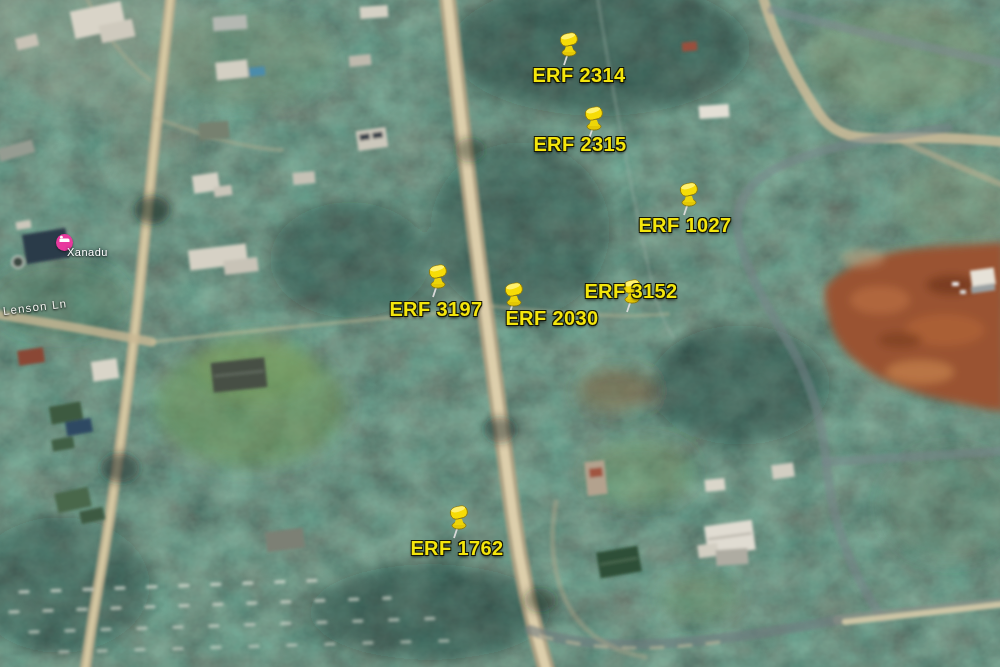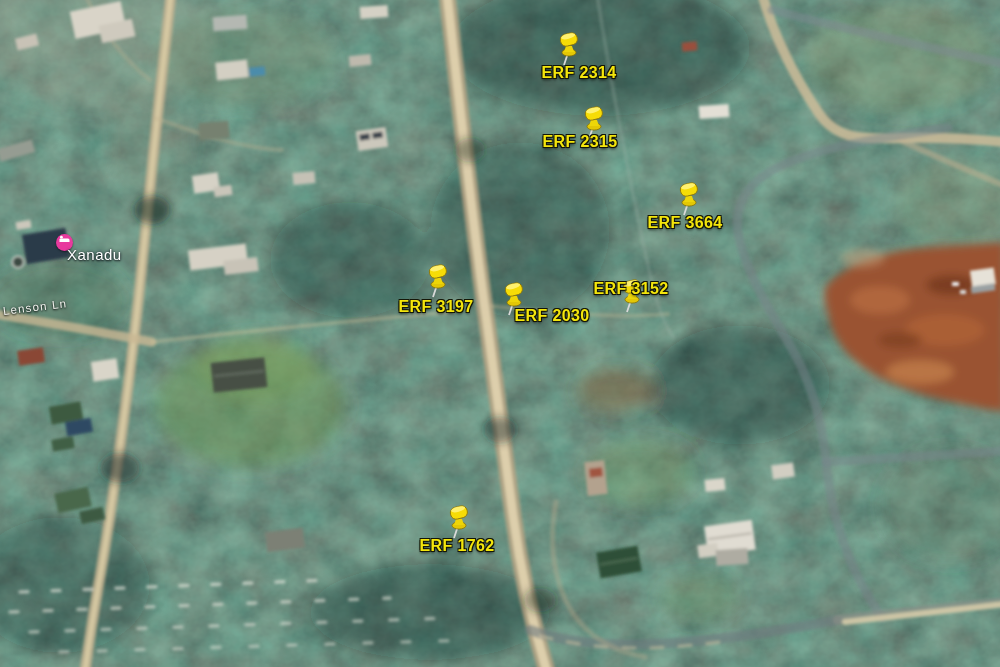--- a/index.html
+++ b/index.html
@@ -4,35 +4,35 @@
 <style>
   html,body{margin:0;padding:0;background:#0c1612;}
   .stage{position:relative;width:1000px;height:667px;overflow:hidden;
          font-family:"Liberation Sans",sans-serif;background:#203e35;}
   .stage svg.aerial{position:absolute;left:0;top:0;display:block;}
 
   .marker{position:absolute;width:24px;height:34px;cursor:pointer;}
   .marker svg{display:block;overflow:visible;}
 
   .pin-label{position:absolute;transform:translateX(-50%);
-    color:#f4e60c;font-weight:bold;font-size:16px;letter-spacing:.4px;
+    color:#f4e60c;font-weight:bold;font-size:20px;letter-spacing:.4px;
     white-space:nowrap;
     text-shadow:-1px -1px 0 #141607,1px -1px 0 #141607,-1px 1px 0 #141607,
                  1px 1px 0 #141607,0 2px 3px rgba(0,0,0,.75);}
 
   .street-label{position:absolute;left:3px;top:305px;
     transform:rotate(-7deg);transform-origin:left center;
     color:#f0f1ec;font-size:11.5px;letter-spacing:1.2px;
     text-shadow:0 0 3px rgba(30,42,38,.95),0 1px 2px rgba(0,0,0,.85);}
 
   .poi{position:absolute;left:56px;top:231px;cursor:pointer;}
   .poi-dot{display:block;width:17px;height:17px;border-radius:50%;
     background:#e83a9e;box-shadow:0 1px 2px rgba(0,0,0,.5);}
   .poi-dot svg{display:block;margin:3px auto 0;}
-  .poi-name{position:absolute;left:11px;top:15px;color:#ffffff;font-size:15px;
+  .poi-name{position:absolute;left:11px;top:15px;color:#ffffff;font-size:11px;
     letter-spacing:.5px;white-space:nowrap;
     text-shadow:0 0 3px rgba(25,35,45,.95),0 1px 2px rgba(0,0,0,.8);}
 </style>
 </head>
 <body>
 
 <div class="stage">
 
   <svg class="aerial" width="1000" height="667" viewBox="0 0 1000 667">
     <defs>
@@ -226,21 +226,21 @@
     <svg width="24" height="34" viewBox="0 0 24 34">
       <line x1="7" y1="33" x2="11" y2="21" stroke="#d9d9d9" stroke-width="1.8"></line>
       <ellipse cx="12" cy="20.5" rx="7" ry="3.6" fill="#e3c705" stroke="#8a7403" stroke-width="0.8"></ellipse>
       <path d="M 9,14 L 15,14 L 17,20 L 7,20 Z" fill="#eed608"></path>
       <g transform="rotate(-14 12 8)">
         <rect x="3.5" y="1.5" width="17" height="12" rx="5.5" fill="#f6dc07" stroke="#91790a" stroke-width="0.9"></rect>
         <ellipse cx="12" cy="4.2" rx="7.2" ry="2.6" fill="#fff37a" opacity="0.9"></ellipse>
       </g>
     </svg>
   </div>
-  <div class="pin-label" style="left:685px;top:214px">ERF 3664</div>
+  <div class="pin-label" style="left:685px;top:214px">ERF 1027</div>
 
   <div class="marker" style="left:620px;top:279px">
     <svg width="24" height="34" viewBox="0 0 24 34">
       <line x1="7" y1="33" x2="11" y2="21" stroke="#d9d9d9" stroke-width="1.8"></line>
       <ellipse cx="12" cy="20.5" rx="7" ry="3.6" fill="#e3c705" stroke="#8a7403" stroke-width="0.8"></ellipse>
       <path d="M 9,14 L 15,14 L 17,20 L 7,20 Z" fill="#eed608"></path>
       <g transform="rotate(-14 12 8)">
         <rect x="3.5" y="1.5" width="17" height="12" rx="5.5" fill="#f6dc07" stroke="#91790a" stroke-width="0.9"></rect>
         <ellipse cx="12" cy="4.2" rx="7.2" ry="2.6" fill="#fff37a" opacity="0.9"></ellipse>
       </g>

